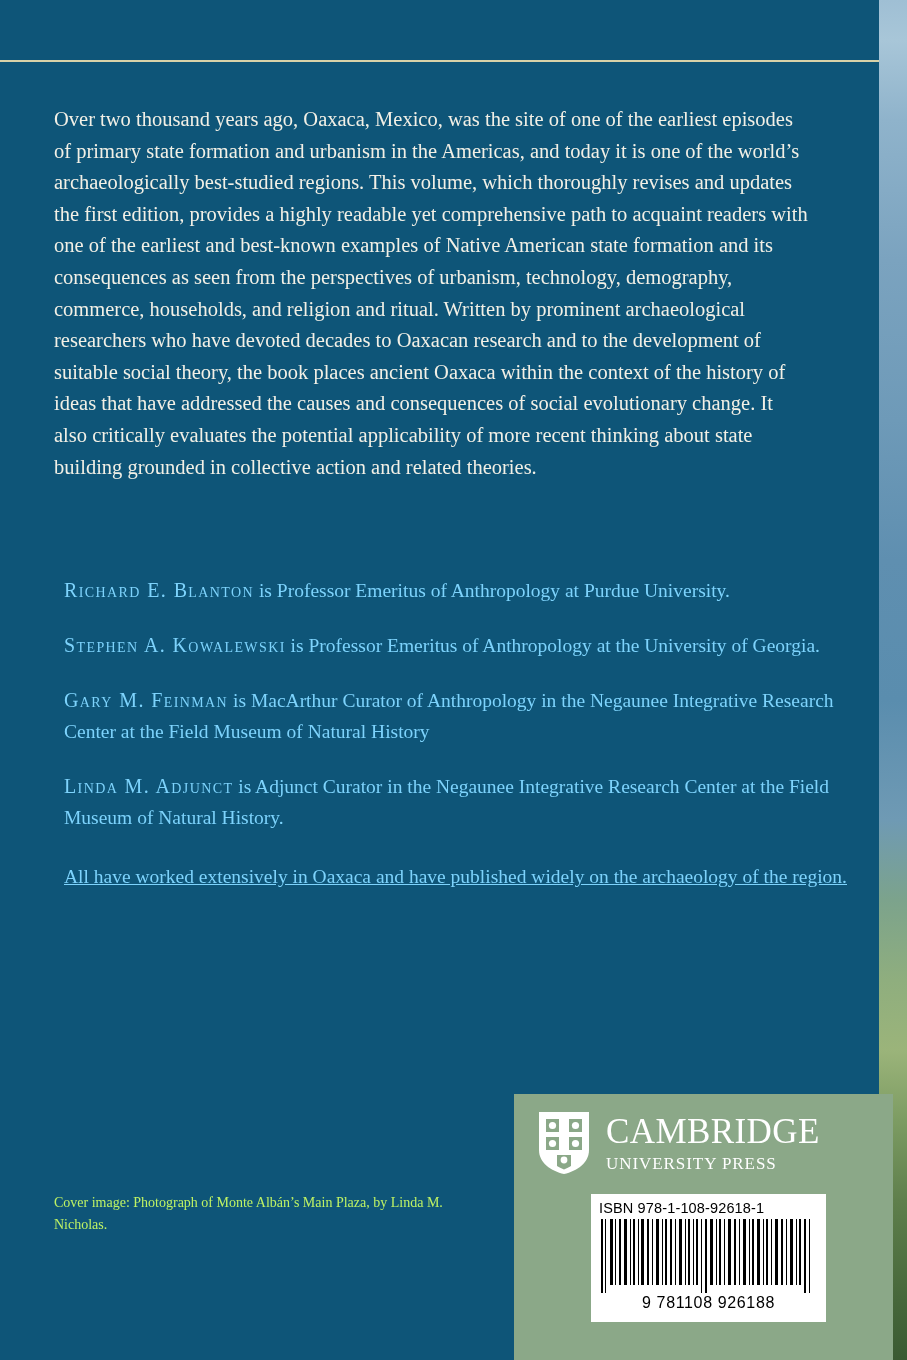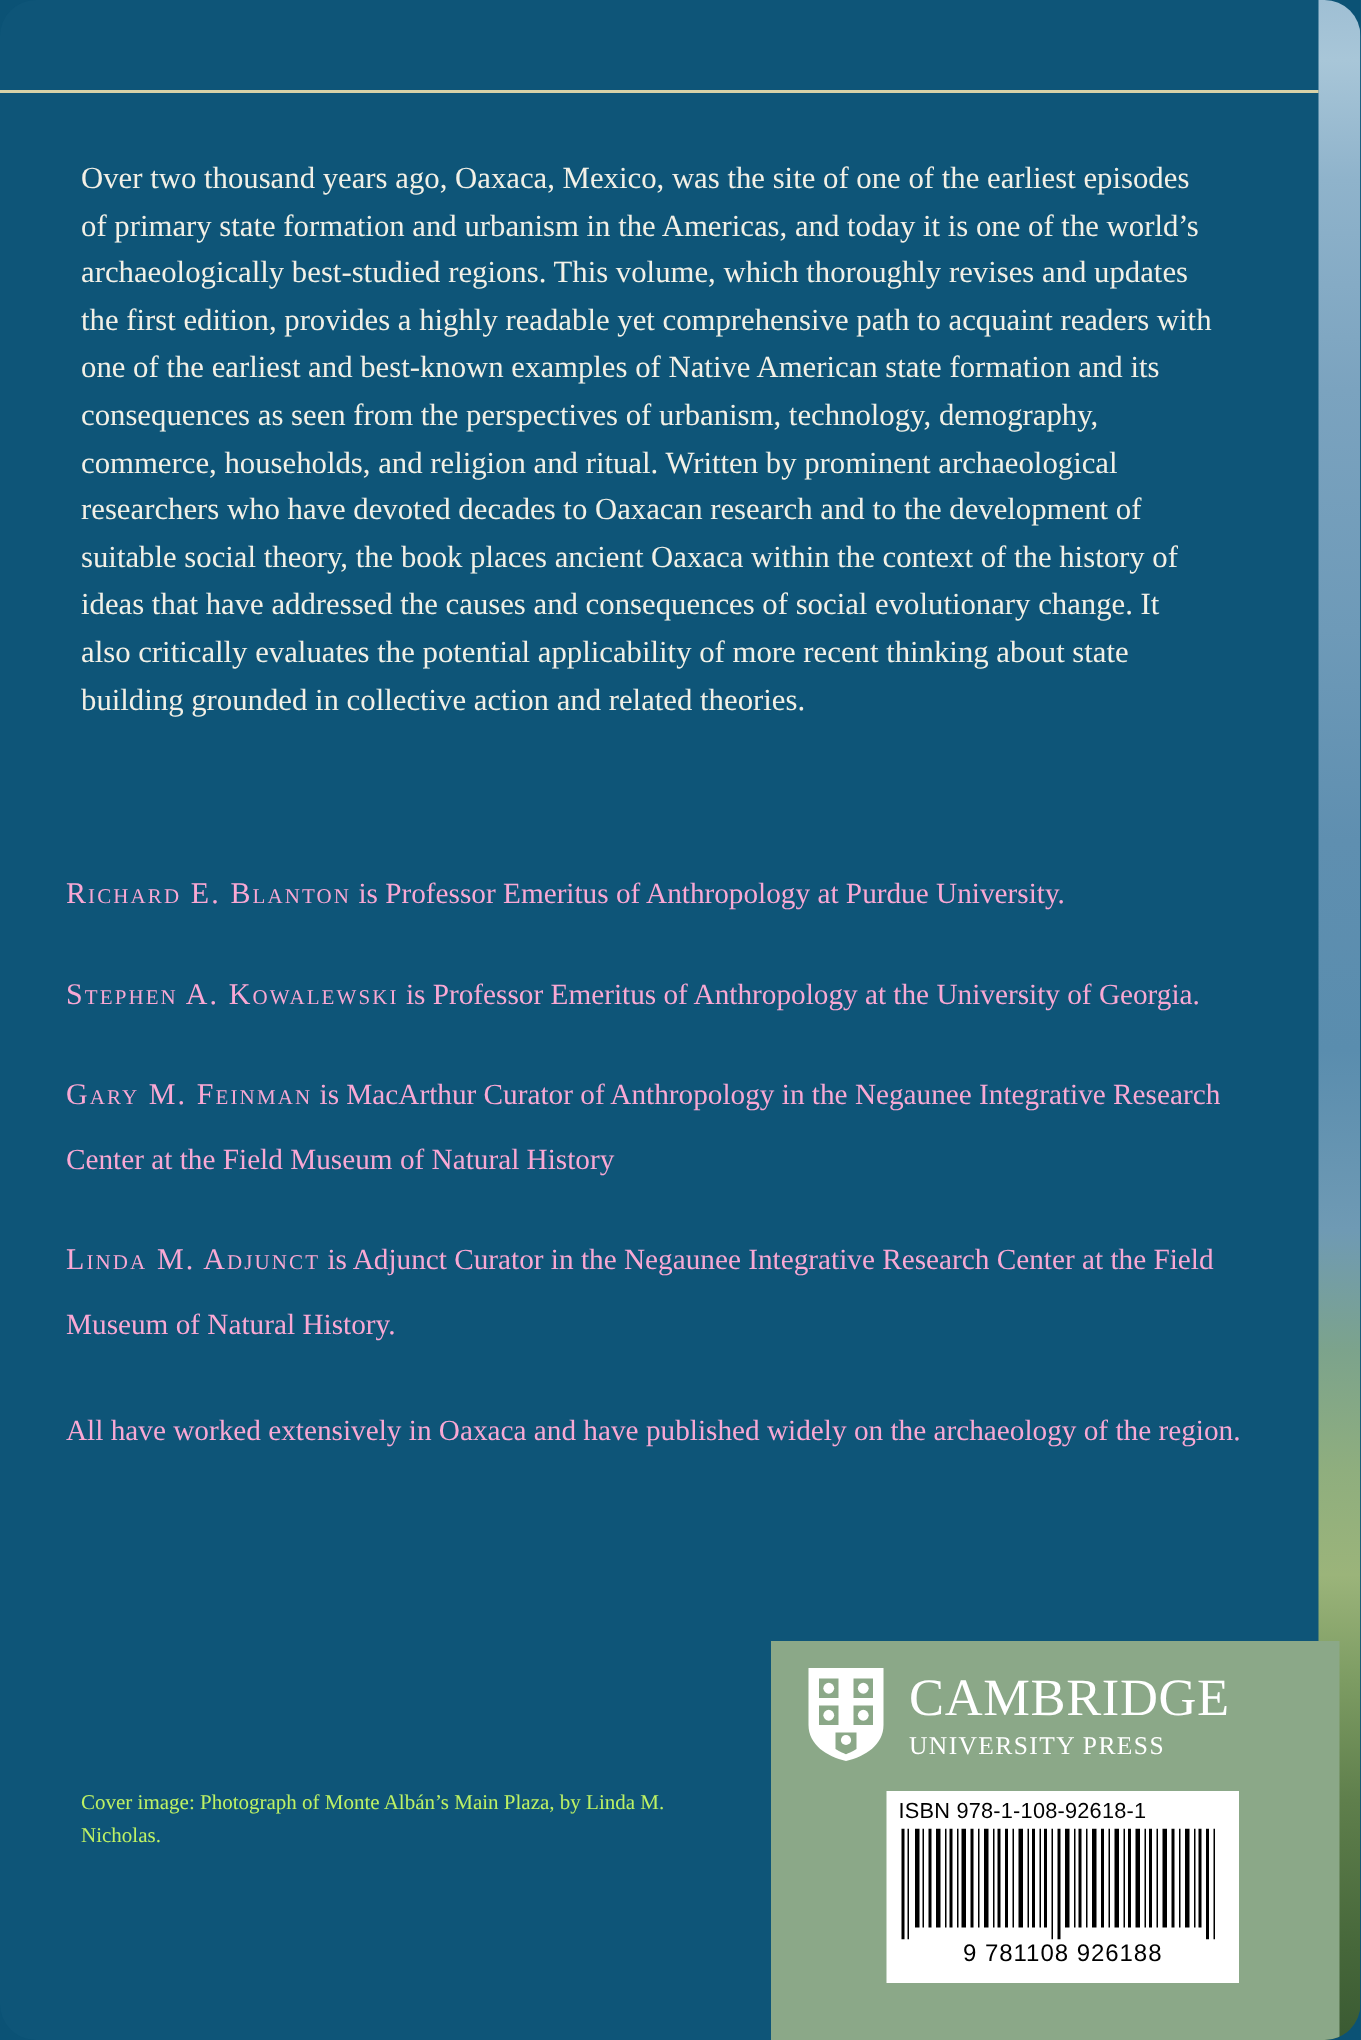--- a/index.html
+++ b/index.html
@@ -12,21 +12,20 @@
     background: #0b5275;
     font-family: "Liberation Serif", serif;
     overflow: hidden;
   }
   .cover {
     position: relative;
     width: 907px;
     height: 1360px;
     background: #0e5578;
     overflow: hidden;
-    border-radius: 24px;
   }
   
   .photo-strip {
     position: absolute;
     top: 0;
     right: 0;
     width: 28px;
     height: 1360px;
     background:
       linear-gradient(to bottom,
@@ -52,38 +51,39 @@
     left: 54px;
     top: 104px;
     width: 756px;
     color: #f2f0e6;
     font-size: 20.5px;
     line-height: 31.6px;
     text-align: left;
   }
   .authors {
     position: absolute;
-    left: 44px;
+    left: 64px;
     top: 575px;
     width: 790px;
-    color: #f9a8d4;
+    color: #7dd3fc;
     font-size: 19.5px;
-    line-height: 43px;
+    line-height: 31px;
   }
   .author-para {
     margin: 0 0 24px 0;
   }
   .author-name {
     font-variant: small-caps;
     letter-spacing: 0.07em;
     font-size: 20px;
   }
   .closing {
     margin: 0;
     padding-top: 4px;
+    text-decoration: underline;
   }
   .cover-credit {
     position: absolute;
     left: 54px;
     top: 1192px;
     width: 420px;
     color: #bef264;
     font-size: 14px;
     line-height: 22px;
   }

